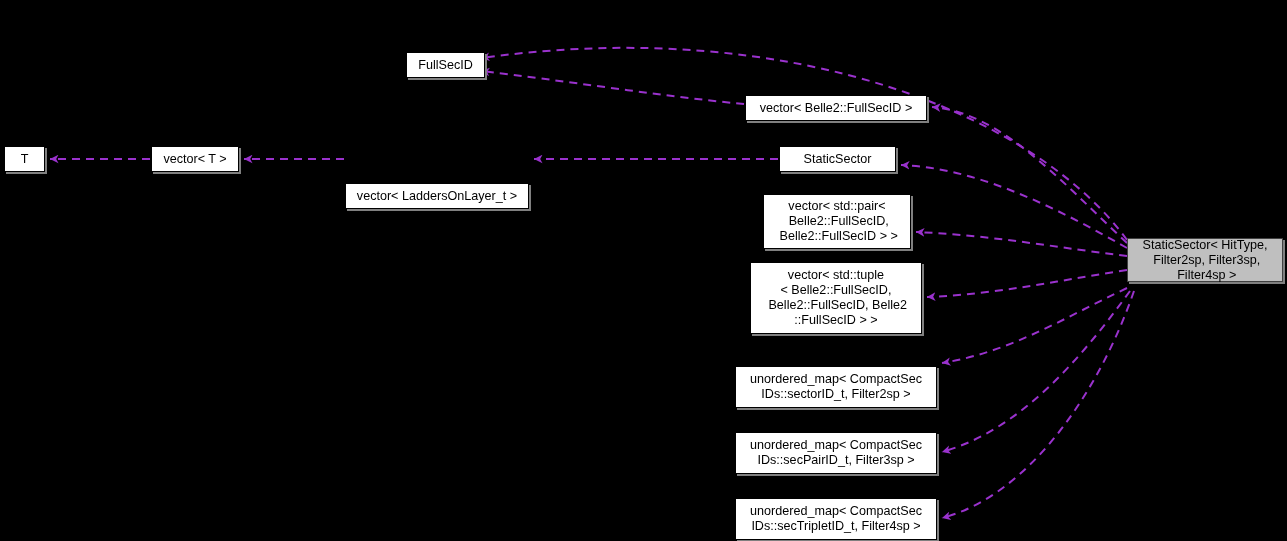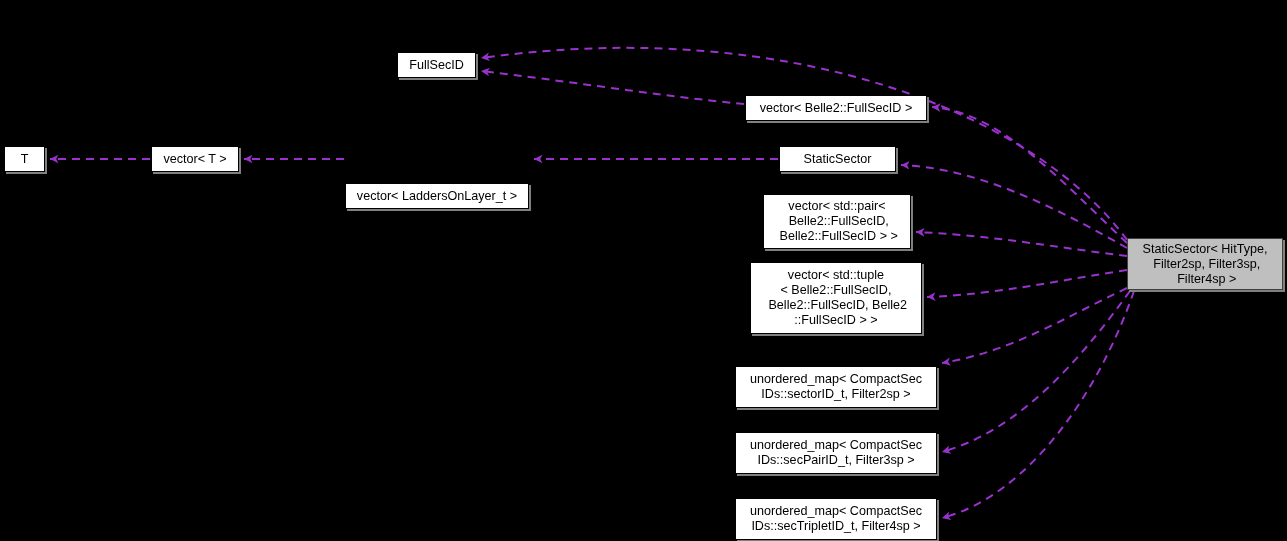--- a/index.html
+++ b/index.html
@@ -76,34 +76,34 @@
         <path d="M 1127,288 C 1060,320 1010,352 942,363" fill="none" stroke="#9a32cd" stroke-width="2" stroke-dasharray="8,6" marker-end="url(#arrow-purple)"></path>
         <path d="M 1130,291 C 1080,360 1020,430 942,452" fill="none" stroke="#9a32cd" stroke-width="2" stroke-dasharray="8,6" marker-end="url(#arrow-purple)"></path>
         <path d="M 1134,291 C 1100,390 1030,495 942,518" fill="none" stroke="#9a32cd" stroke-width="2" stroke-dasharray="8,6" marker-end="url(#arrow-purple)"></path>
       </g>
   </svg>
 
   <div id="nodes-layer">
       <div class="node" style="left: 4px; top: 146px; width: 41px; height: 26px;"><span class="label">T</span></div>
       <div class="node" style="left: 151px; top: 146px; width: 88px; height: 26px;"><span class="label">vector&lt; T &gt;</span></div>
       <div class="node" style="left: 345px; top: 146px; width: 184px; height: 26px; margin-top: 37px;"><span class="label">vector&lt; LaddersOnLayer_t &gt;</span></div>
-      <div class="node" style="left: 397px; top: 52px; width: 79px; height: 26px;"><span class="label">FullSecID</span></div>
+      <div class="node" style="left: 406px; top: 52px; width: 79px; height: 26px;"><span class="label">FullSecID</span></div>
       <div class="node" style="left: 745px; top: 95px; width: 182px; height: 26px;"><span class="label">vector&lt; Belle2::FullSecID &gt;</span></div>
       <div class="node" style="left: 779px; top: 146px; width: 117px; height: 26px;"><span class="label">StaticSector</span></div>
       <div class="node" style="left: 763px; top: 194px; width: 148px; height: 55px;"><span class="label">vector&lt; std::pair&lt;
  Belle2::FullSecID,
  Belle2::FullSecID &gt; &gt;</span></div>
       <div class="node" style="left: 750px; top: 262px; width: 172px; height: 72px;"><span class="label">vector&lt; std::tuple
 &lt; Belle2::FullSecID,
  Belle2::FullSecID, Belle2
 ::FullSecID &gt; &gt;</span></div>
       <div class="node" style="left: 735px; top: 366px; width: 202px; height: 42px;"><span class="label">unordered_map&lt; CompactSec
 IDs::sectorID_t, Filter2sp &gt;</span></div>
       <div class="node" style="left: 735px; top: 432px; width: 202px; height: 42px;"><span class="label">unordered_map&lt; CompactSec
 IDs::secPairID_t, Filter3sp &gt;</span></div>
       <div class="node" style="left: 735px; top: 498px; width: 202px; height: 42px;"><span class="label">unordered_map&lt; CompactSec
 IDs::secTripletID_t, Filter4sp &gt;</span></div>
-      <div class="node focus" style="left: 1127px; top: 238px; width: 156px; height: 52px;"><span class="label">StaticSector&lt; HitType,
+      <div class="node focus" style="left: 1127px; top: 238px; width: 156px; height: 44px;"><span class="label">StaticSector&lt; HitType,
  Filter2sp, Filter3sp,
  Filter4sp &gt;</span></div>
     </div>
 
 </div>
 
 </body></html>

